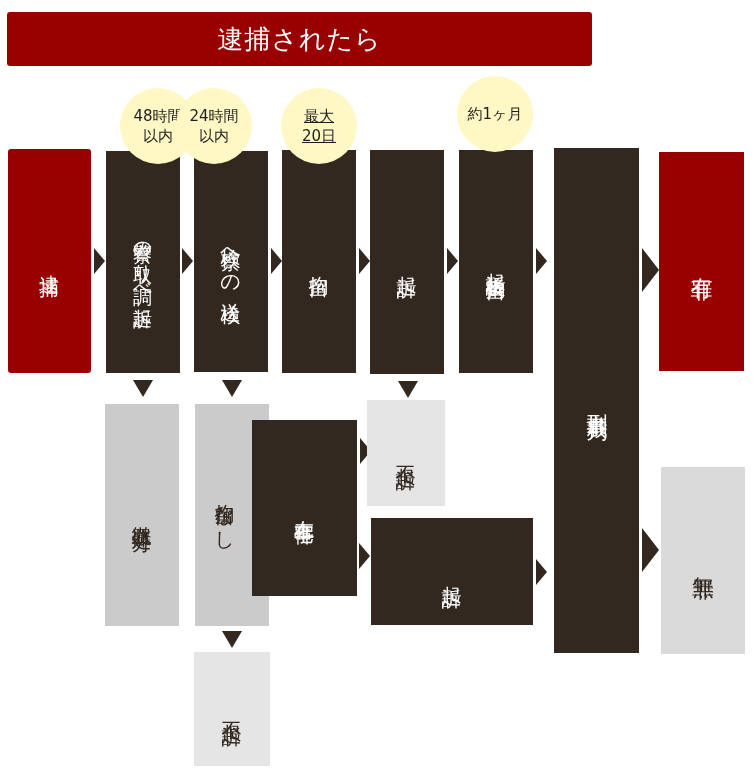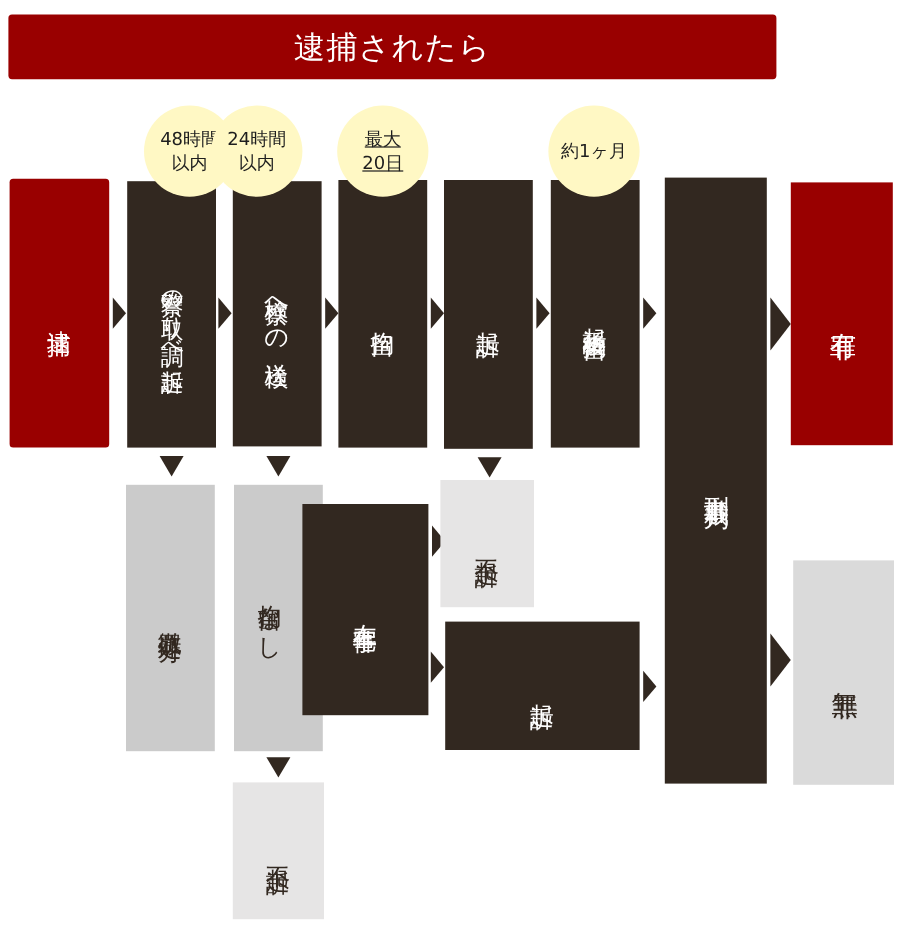--- a/index.html
+++ b/index.html
@@ -1,18 +1,18 @@
 <!DOCTYPE html>
 <html><head>
 <meta charset="utf-8">
 <style>
   html, body { margin:0; padding:0; background:#fff; }
   body { width:753px; height:776px; position:relative; overflow:hidden;
          font-family:"DejaVu Sans", "Liberation Sans", sans-serif; }
-  .banner { position:absolute; left:7px; top:12px; width:640px; height:54px;
+  .banner { position:absolute; left:7px; top:12px; width:585px; height:54px;
             background:#990000; border-radius:3px; color:#fff;
             display:flex; align-items:center; justify-content:center;
             font-family:"DejaVu Serif", "Liberation Serif", serif; font-size:26px; letter-spacing:1px; }
   .box { position:absolute; display:flex; align-items:center; justify-content:center; box-sizing:border-box; }
   .vtext { writing-mode:vertical-rl; text-orientation:upright; font-size:20px; line-height:1; letter-spacing:2px; }
   .dark { background:#322820; color:#fff; }
   .red { background:#990000; color:#fff; }
   .gray { background:#cbcbcb; color:#322820; }
   .light { background:#e6e5e5; color:#322820; }
   .lightgray { background:#dadada; color:#322820; }
@@ -37,21 +37,21 @@
   <span>以内</span>
 </div>
 <div class="bubble" style="left:176px;top:88px;">
   <span>24時間</span>
   <span>以内</span>
 </div>
 <div class="bubble" style="left:281px;top:88px;text-decoration:underline;">
   <span>最大</span>
   <span>20日</span>
 </div>
-<div class="bubble" style="left:457px;top:88px;">
+<div class="bubble" style="left:457px;top:76px;">
   <span>約1ヶ月</span>
 </div>
 
 <div class="box red" style="left:8px;top:149px;width:83px;height:224px;border-radius:3px;">
   <span class="vtext">逮捕</span>
 </div>
 <div class="arrow-r" style="left:94px;top:248px;"></div>
 
 <div class="box dark" style="left:106px;top:151px;width:74px;height:222px;">
   <span class="vtext" style="font-size:19px;letter-spacing:0;">警察の取り調べ起訴</span>

